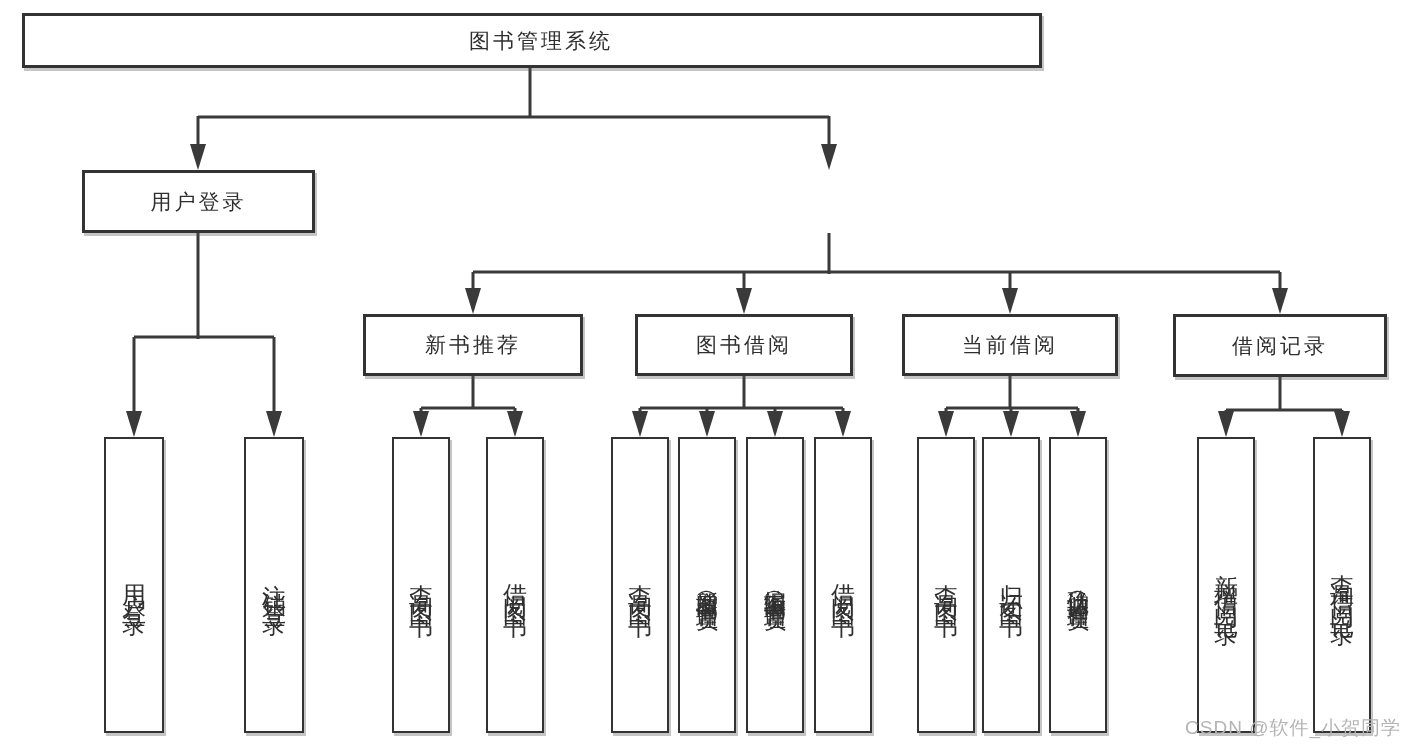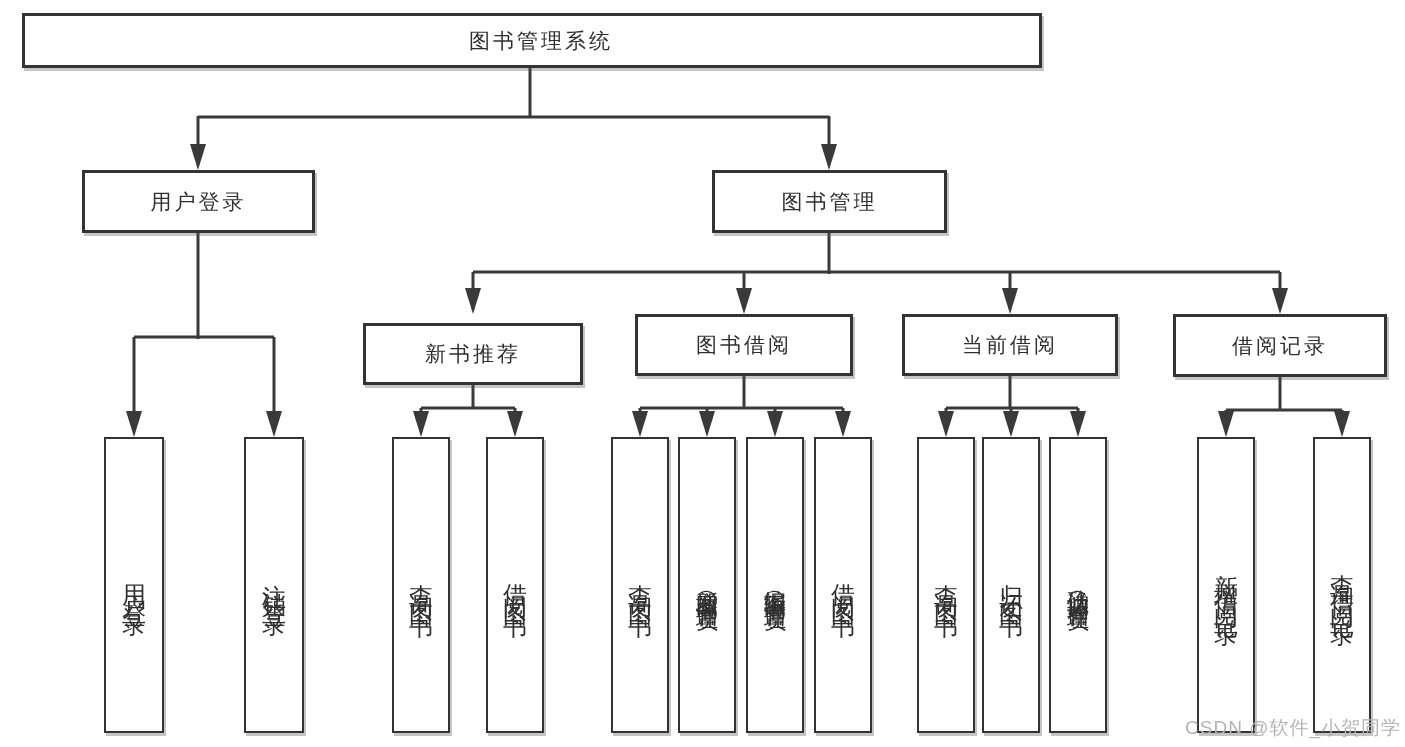--- a/index.html
+++ b/index.html
@@ -25,21 +25,21 @@
   .v-label{
     writing-mode:vertical-rl;
     font-size:24px;letter-spacing:10px;
     line-height:1;white-space:nowrap;
   }
   .v-label.tight{font-size:22px;letter-spacing:3px;}
   
   .n-root{left:22px;top:13px;width:1020px;height:55px;padding-left:18px;}
   .n-user-login{left:82px;top:170px;width:233px;height:63px;}
   .n-book-mgmt{left:712px;top:170px;width:235px;height:63px;}
-  .n-new-rec{left:363px;top:314px;width:220px;height:62px;margin-top:9px;}
+  .n-new-rec{left:363px;top:314px;width:220px;height:62px;}
   .n-book-borrow{left:635px;top:314px;width:218px;height:62px;}
   .n-current{left:902px;top:314px;width:216px;height:62px;}
   .n-records{left:1173px;top:314px;width:214px;height:63px;}
   .leaf{top:437px;height:296px;border-width:2.5px;}
   .l1{left:104px;width:60px;}
   .l2{left:244px;width:60px;}
   .l3{left:392px;width:58px;}
   .l4{left:486px;width:58px;}
   .l5{left:611px;width:58px;}
   .l6{left:678px;width:58px;}
@@ -92,23 +92,20 @@
     </g>
   </svg>
 
   <div class="box n-root">
     <span class="h-label">图书管理系统</span>
   </div>
 
   <div class="box n-user-login">
     <span class="h-label">用户登录</span>
   </div>
-  <div class="box n-book-mgmt">
-    <span class="h-label">图书管理</span>
-  </div>
 
   <div class="box n-new-rec">
     <span class="h-label">新书推荐</span>
   </div>
   <div class="box n-book-borrow">
     <span class="h-label">图书借阅</span>
   </div>
   <div class="box n-current">
     <span class="h-label">当前借阅</span>
   </div>

